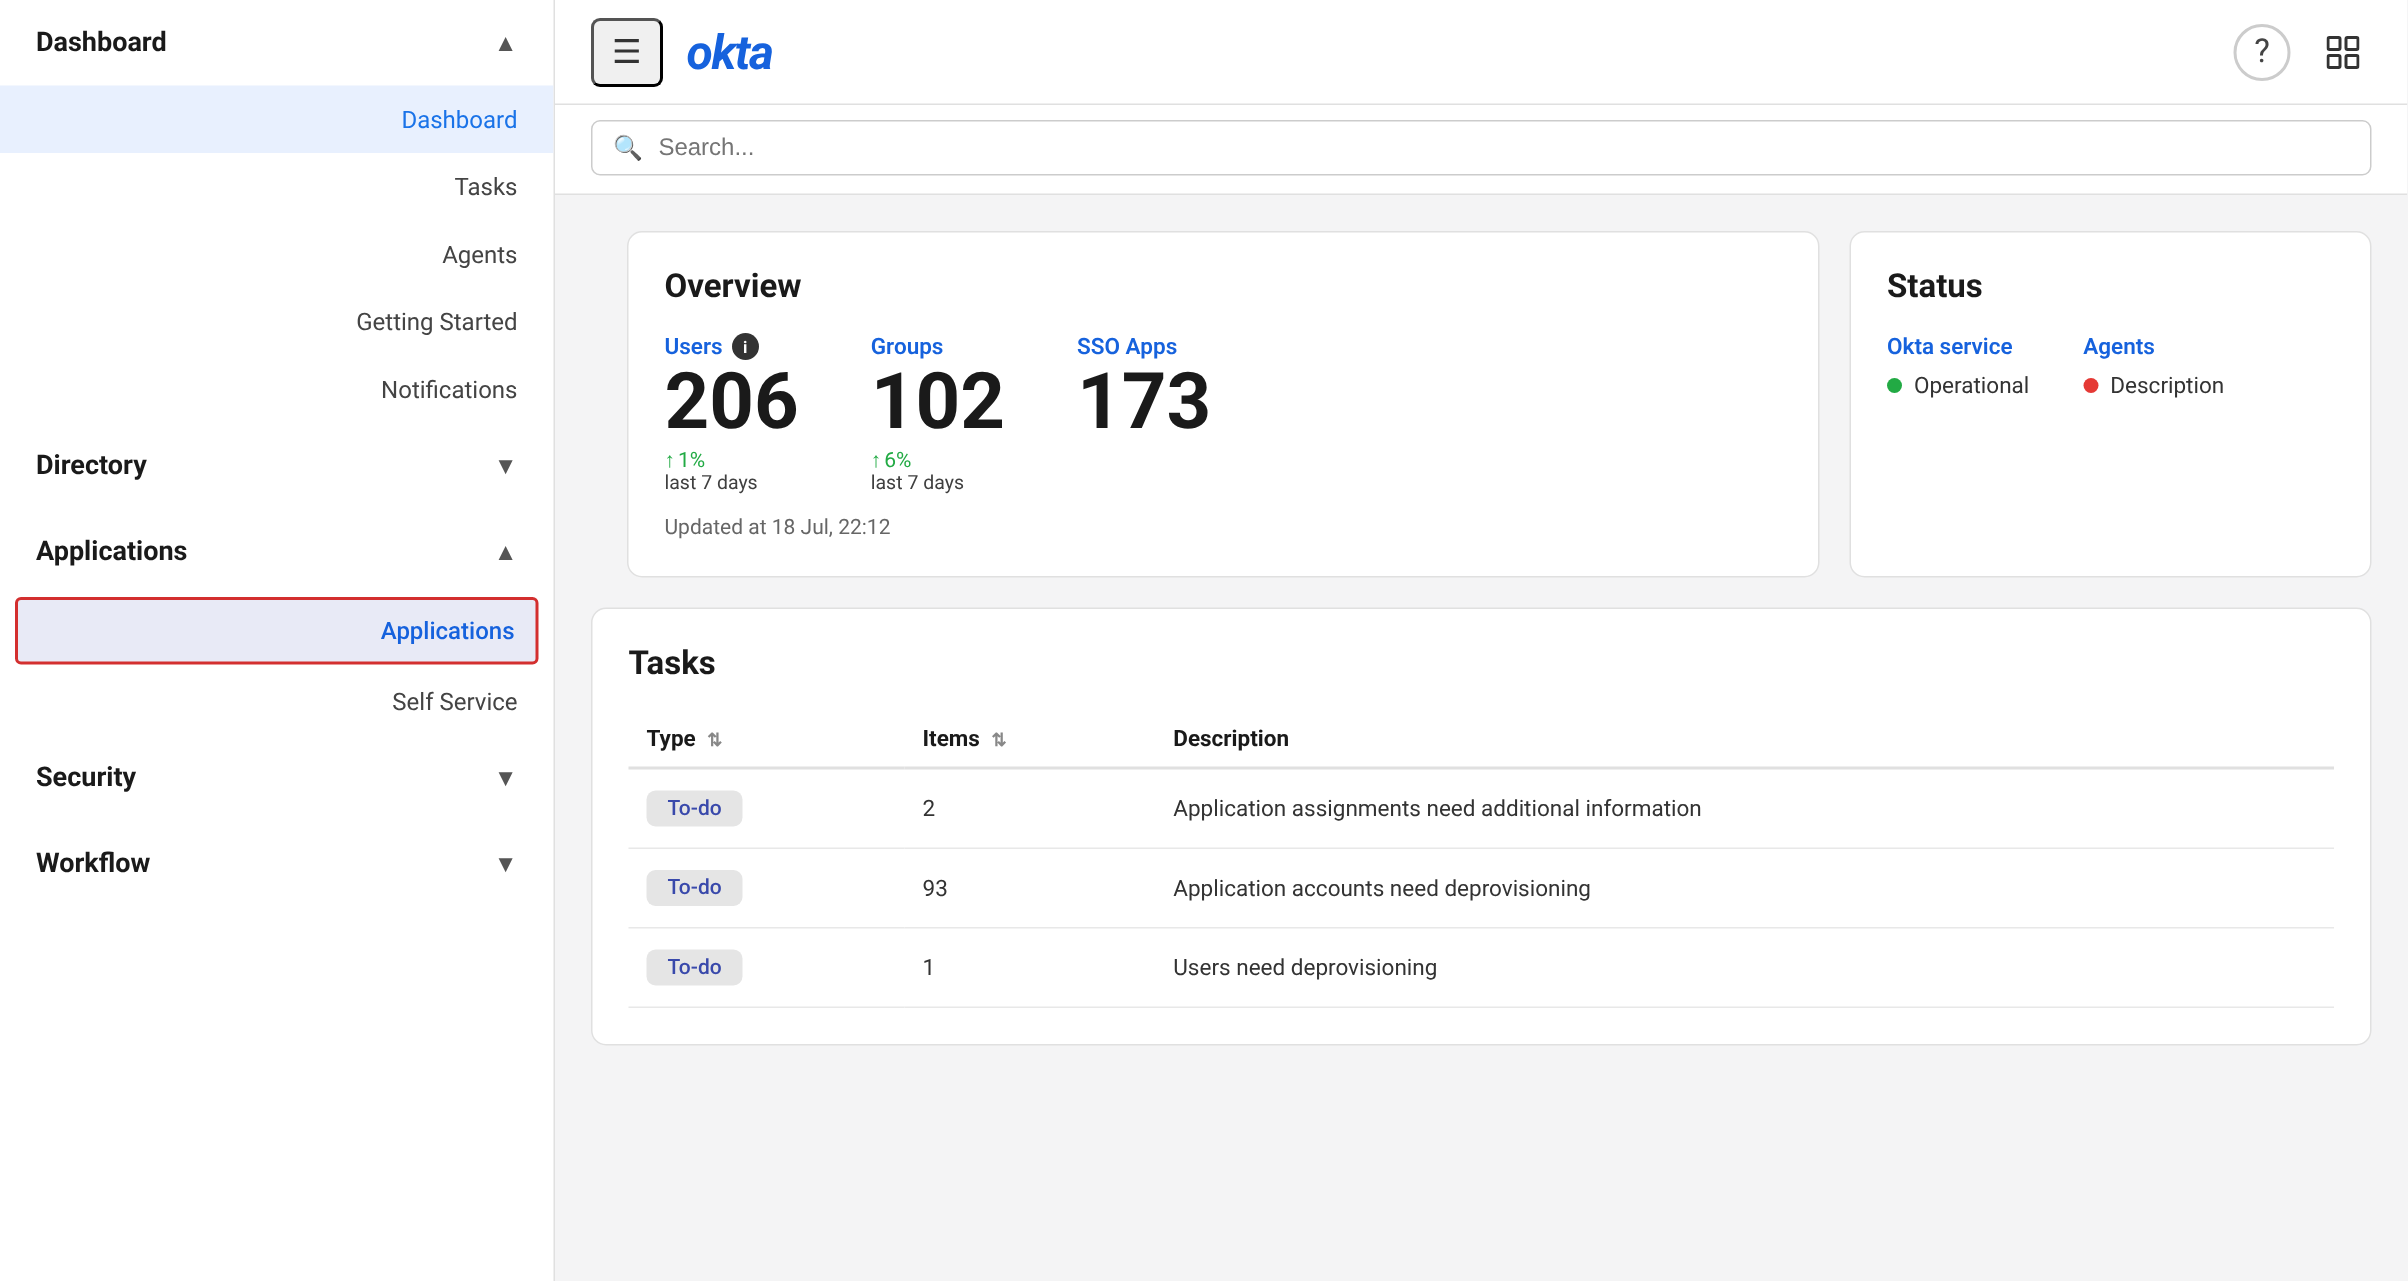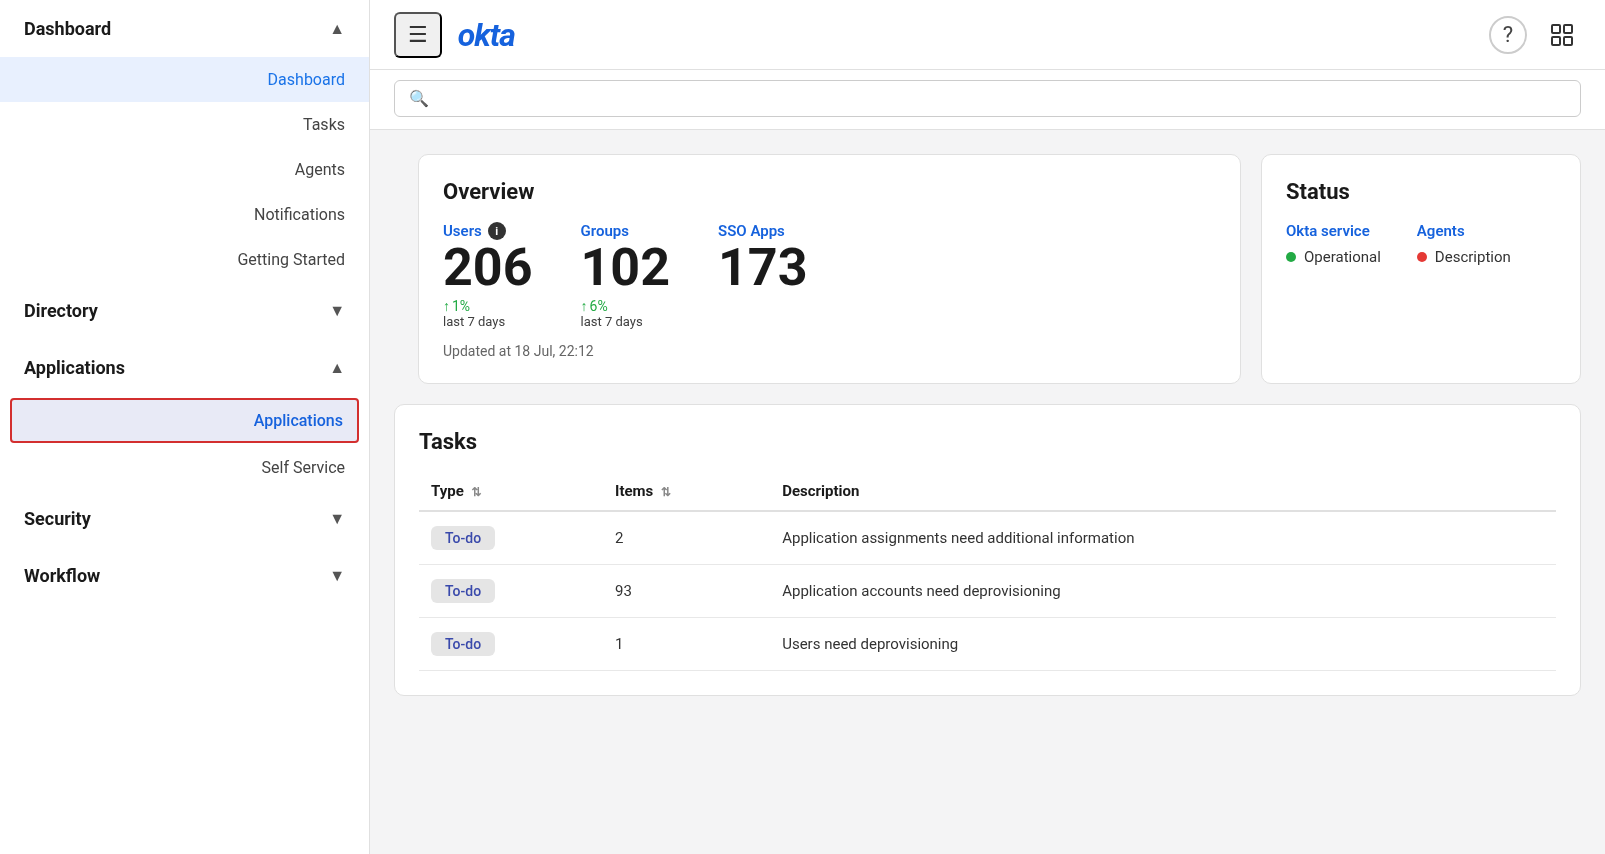--- a/index.html
+++ b/index.html
@@ -150,21 +150,21 @@
       padding-left: 24px;
     }
 
     .card {
       background: #fff;
       border: 1px solid #e0e0e0;
       border-radius: 10px;
       padding: 24px;
     }
     .overview-card { flex: 1; }
-    .status-card { width: 320px; min-width: 280px; }
+    .status-card { width: 348px; min-width: 280px; }
 
     .card-title {
       font-size: 22px;
       font-weight: 700;
       color: #1a1a1a;
       margin-bottom: 18px;
     }
 
     
     .stats-row {
@@ -286,22 +286,22 @@
 
 <nav id="sidebar">
 
   <div class="sidebar-section-header">
     <span>Dashboard</span>
     <span class="chevron">▲</span>
   </div>
   <a class="sidebar-item highlighted">Dashboard</a>
   <a class="sidebar-item">Tasks</a>
   <a class="sidebar-item">Agents</a>
+  <a class="sidebar-item">Getting Started</a>
   <a class="sidebar-item">Notifications</a>
-  <a class="sidebar-item">Getting Started</a>
 
   <div class="sidebar-section-header">
     <span>Directory</span>
     <span class="chevron">▼</span>
   </div>
 
   <div class="sidebar-section-header">
     <span>Applications</span>
     <span class="chevron">▲</span>
   </div>
@@ -332,20 +332,21 @@
         <rect x="13" y="1" width="8" height="8" rx="1" stroke="#333" stroke-width="2"></rect>
         <rect x="1" y="13" width="8" height="8" rx="1" stroke="#333" stroke-width="2"></rect>
         <rect x="13" y="13" width="8" height="8" rx="1" stroke="#333" stroke-width="2"></rect>
       </svg>
     </div>
   </div>
 
   <div id="search-bar">
     <div class="search-input-wrap">
       <span class="search-icon-char">🔍</span>
+      <input type="text" placeholder="Search..." style="">
     </div>
   </div>
 
   <div id="content">
 
     <div class="cards-row">
 
       <div class="card overview-card">
         <div class="card-title">Overview</div>
         <div class="stats-row">

